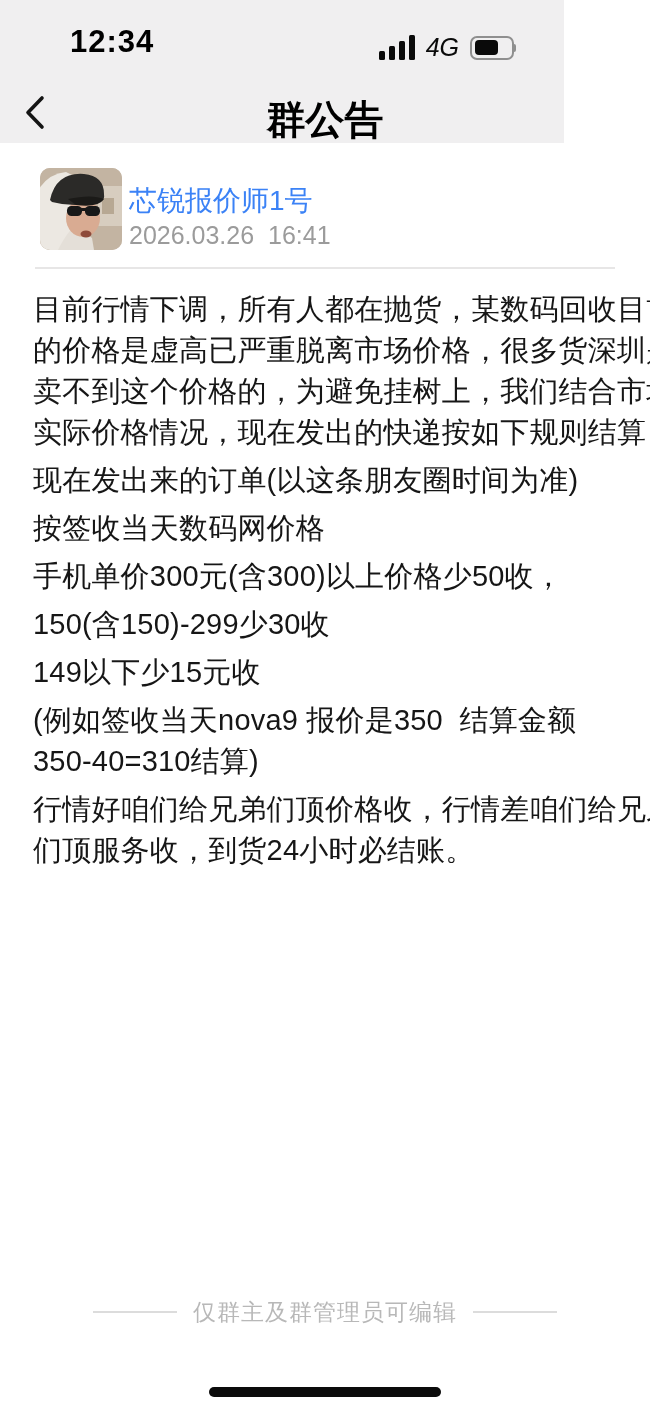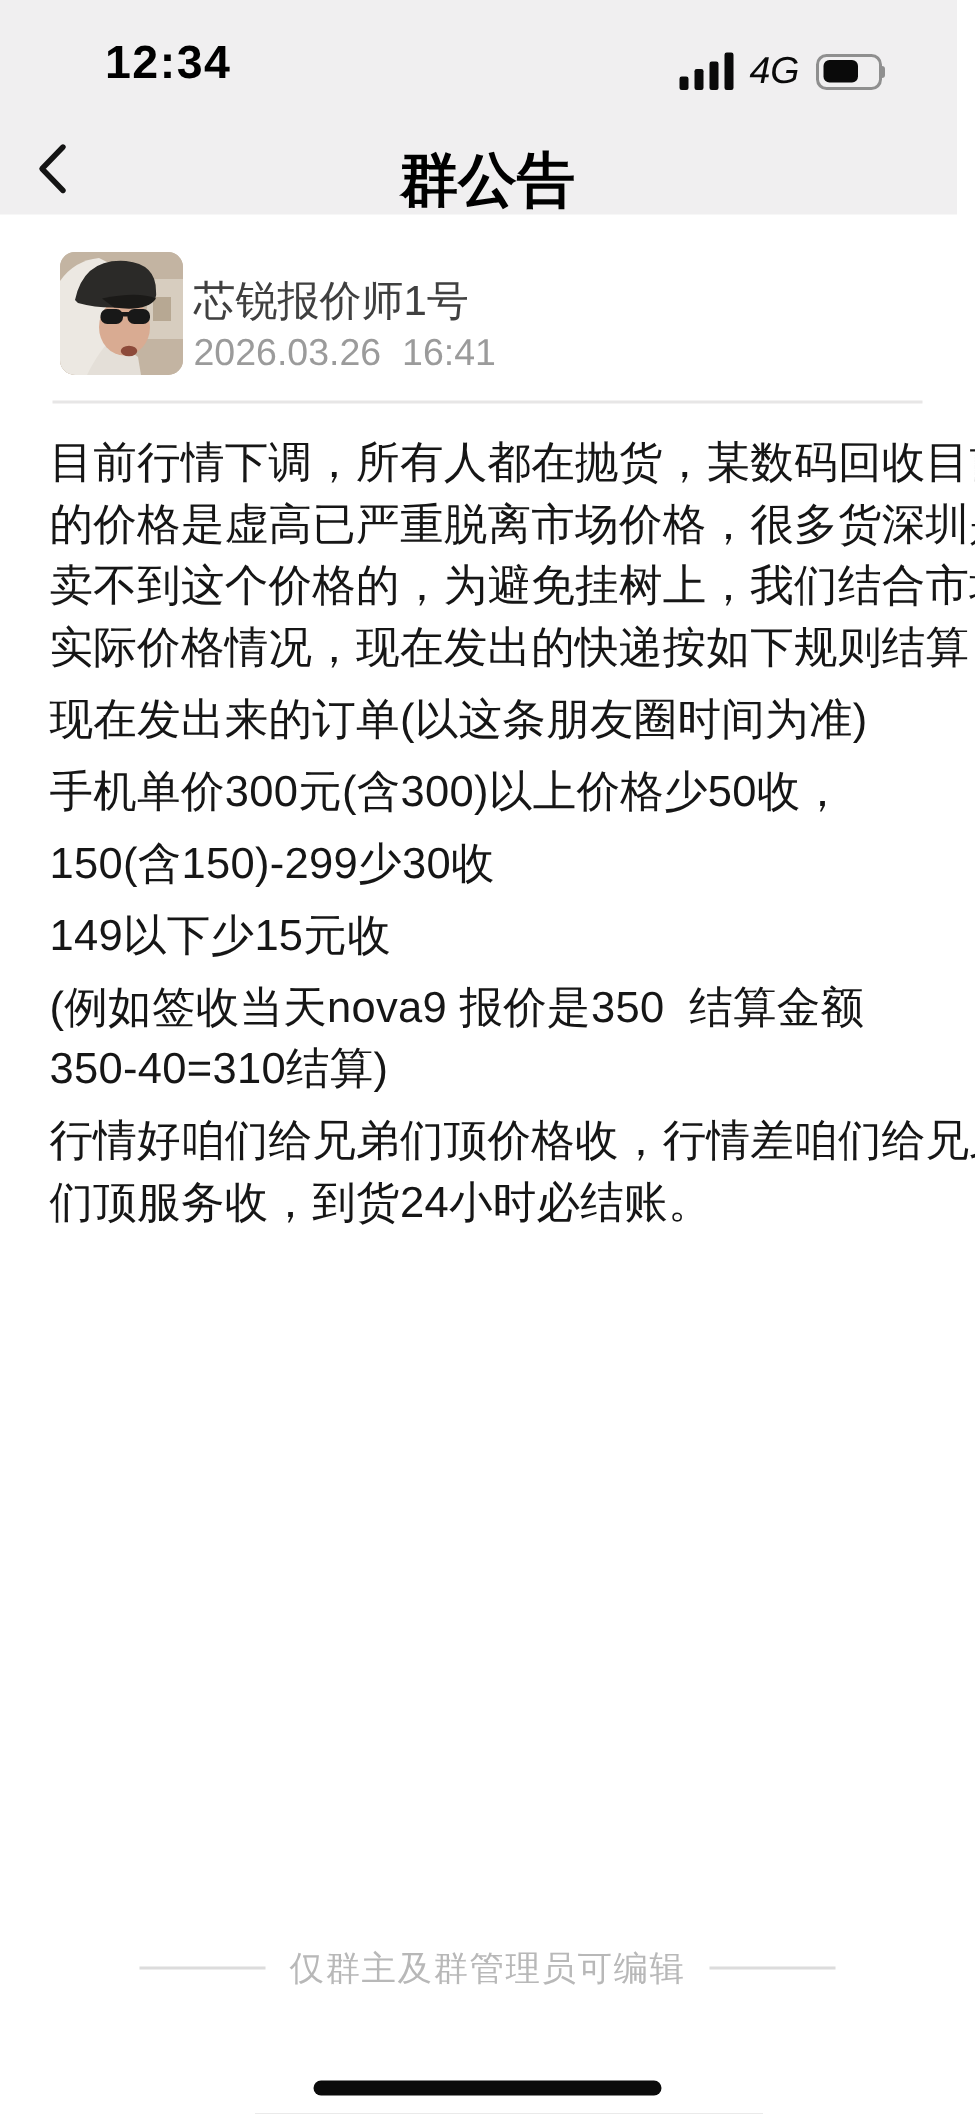--- a/index.html
+++ b/index.html
@@ -3,21 +3,21 @@
 <meta charset="utf-8">
 <style>
   html,body{margin:0;padding:0;background:#d9d9d9;}
   .screen{
     position:relative;width:650px;height:1409px;margin:0 auto;
     background:#ffffff;overflow:hidden;
     font-family:"Liberation Sans",sans-serif;
     -webkit-font-smoothing:antialiased;
   }
   
-  .header{position:absolute;top:0;left:0;width:638px;height:143px;background:#f0eff0;}
+  .header{position:absolute;top:0;left:0;width:564px;height:143px;background:#f0eff0;}
   .status-time{
     position:absolute;left:70px;top:24px;
     font-size:31px;font-weight:700;color:#000;letter-spacing:1px;
   }
   .status-right{position:absolute;right:48px;top:33px;display:flex;align-items:center;gap:11px;}
   .signal{display:flex;align-items:flex-end;gap:4px;height:25px;}
   .signal i{display:block;width:6px;background:#0a0a0a;border-radius:1.5px;}
   .signal .b1{height:9px;}.signal .b2{height:14px;}.signal .b3{height:19px;}.signal .b4{height:25px;}
   .net{font-size:25px;color:#0a0a0a;font-style:italic;}
   .battery{position:relative;width:46px;height:24px;}
@@ -33,21 +33,21 @@
     position:absolute;left:0;top:8px;width:650px;text-align:center;
     font-size:39px;font-weight:700;color:#000;
   }
   
   .avatar{
     position:absolute;left:40px;top:168px;width:82px;height:82px;
     border-radius:10px;overflow:hidden;cursor:pointer;background:#c8b9a8;
   }
   .author-name{
     position:absolute;left:129px;top:182px;
-    font-size:28px;font-weight:500;color:#404040;
+    font-size:28px;font-weight:500;color:#3b82f6;
   }
   .author-date{
     position:absolute;left:129px;top:221px;
     font-size:25px;color:#9b9b9b;white-space:pre;
   }
   .divider{position:absolute;left:35px;top:267px;width:580px;height:2px;background:#e7e6e6;}
   
   .body-text{position:absolute;left:33px;top:289px;width:590px;color:#161616;}
   .line{
     font-size:29px;line-height:41px;white-space:pre;
@@ -119,20 +119,21 @@
   <div class="author-date">2026.03.26  16:41</div>
 
   <div class="divider"></div>
 
   <div class="body-text">
     <div class="line">目前行情下调，所有人都在抛货，某数码回收目前</div>
     <div class="line">的价格是虚高已严重脱离市场价格，很多货深圳是</div>
     <div class="line">卖不到这个价格的，为避免挂树上，我们结合市场</div>
     <div class="line">实际价格情况，现在发出的快递按如下规则结算，</div>
     <div class="line para">现在发出来的订单(以这条朋友圈时间为准)</div>
+    <div class="line para">按签收当天数码网价格</div>
     <div class="line para">手机单价300元(含300)以上价格少50收，</div>
     <div class="line para">150(含150)-299少30收</div>
     <div class="line para">149以下少15元收</div>
     <div class="line para">(例如签收当天nova9 报价是350  结算金额</div>
     <div class="line">350-40=310结算)</div>
     <div class="line para">行情好咱们给兄弟们顶价格收，行情差咱们给兄弟</div>
     <div class="line">们顶服务收，到货24小时必结账。</div>
   </div>
 
   <div class="footer">

